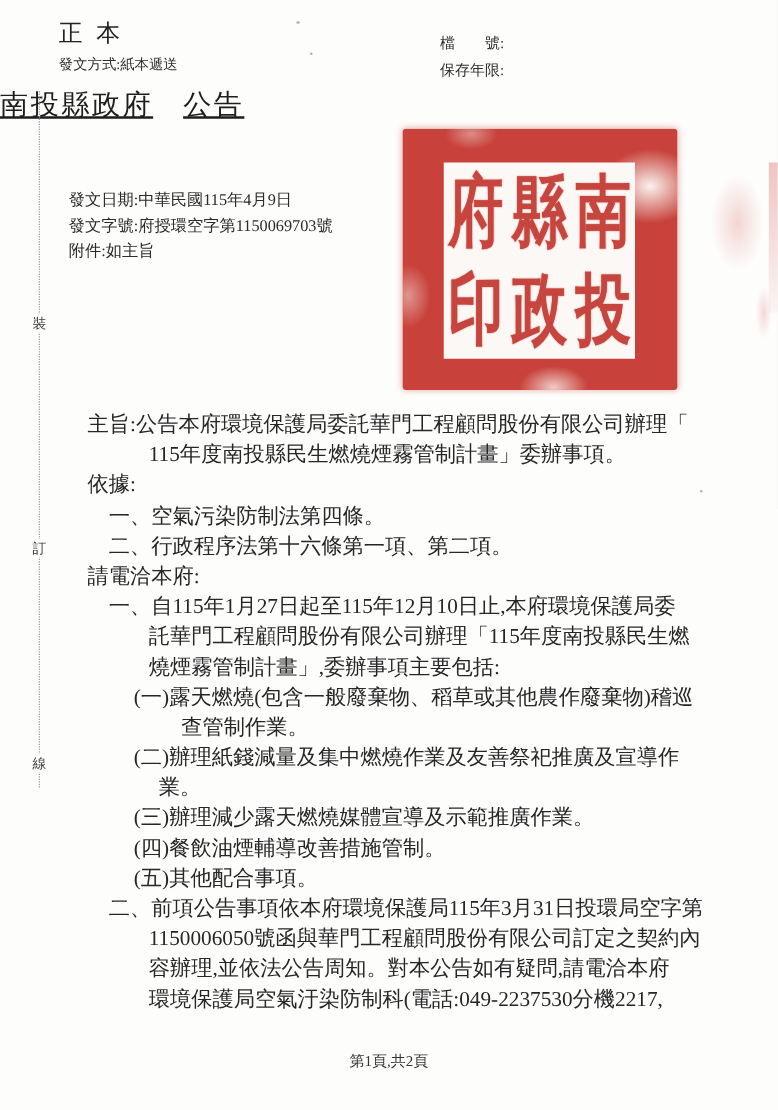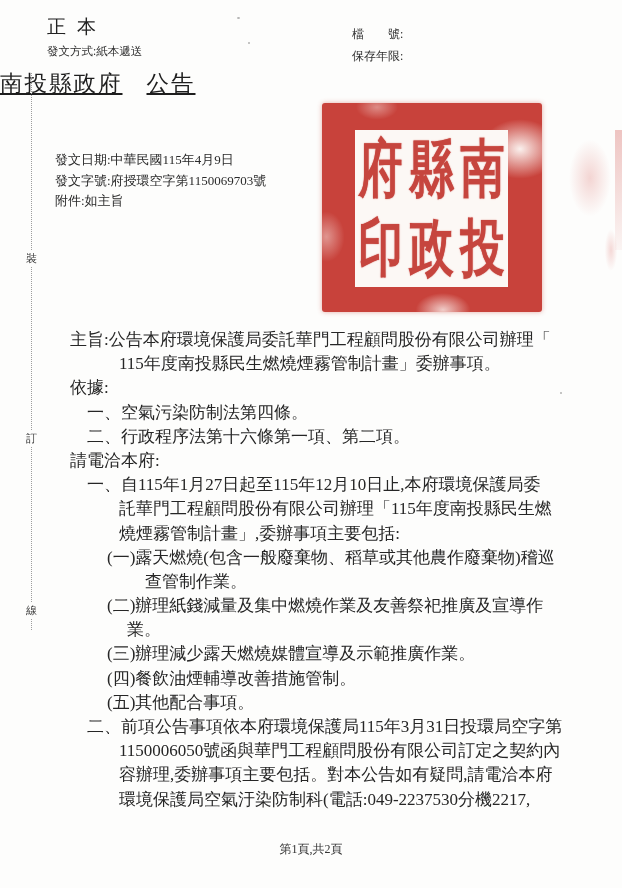--- a/index.html
+++ b/index.html
@@ -162,21 +162,21 @@
       <div class="bline ind2">燒煙霧管制計畫」,委辦事項主要包括:</div>
       <div class="bline ind3">(一)露天燃燒(包含一般廢棄物、稻草或其他農作廢棄物)稽巡</div>
       <div class="bline ind4">查管制作業。</div>
       <div class="bline ind3">(二)辦理紙錢減量及集中燃燒作業及友善祭祀推廣及宣導作</div>
       <div class="bline ind5">業。</div>
       <div class="bline ind3">(三)辦理減少露天燃燒媒體宣導及示範推廣作業。</div>
       <div class="bline ind3">(四)餐飲油煙輔導改善措施管制。</div>
       <div class="bline ind3">(五)其他配合事項。</div>
       <div class="bline ind1">二、前項公告事項依本府環境保護局115年3月31日投環局空字第</div>
       <div class="bline ind2">1150006050號函與華門工程顧問股份有限公司訂定之契約內</div>
-      <div class="bline ind2">容辦理,委辦事項主要包括。對本公告如有疑問,請電洽本府</div>
+      <div class="bline ind2">容辦理,並依法公告周知。對本公告如有疑問,請電洽本府</div>
       <div class="bline ind2">環境保護局空氣汙染防制科(電話:049-2237530分機2217,</div>
     </div>
 
   <div class="footer">第1頁,共2頁</div>
 
   <div class="speck speck-1"></div>
   <div class="speck speck-2"></div>
   <div class="speck speck-3"></div>
 </div>
 

